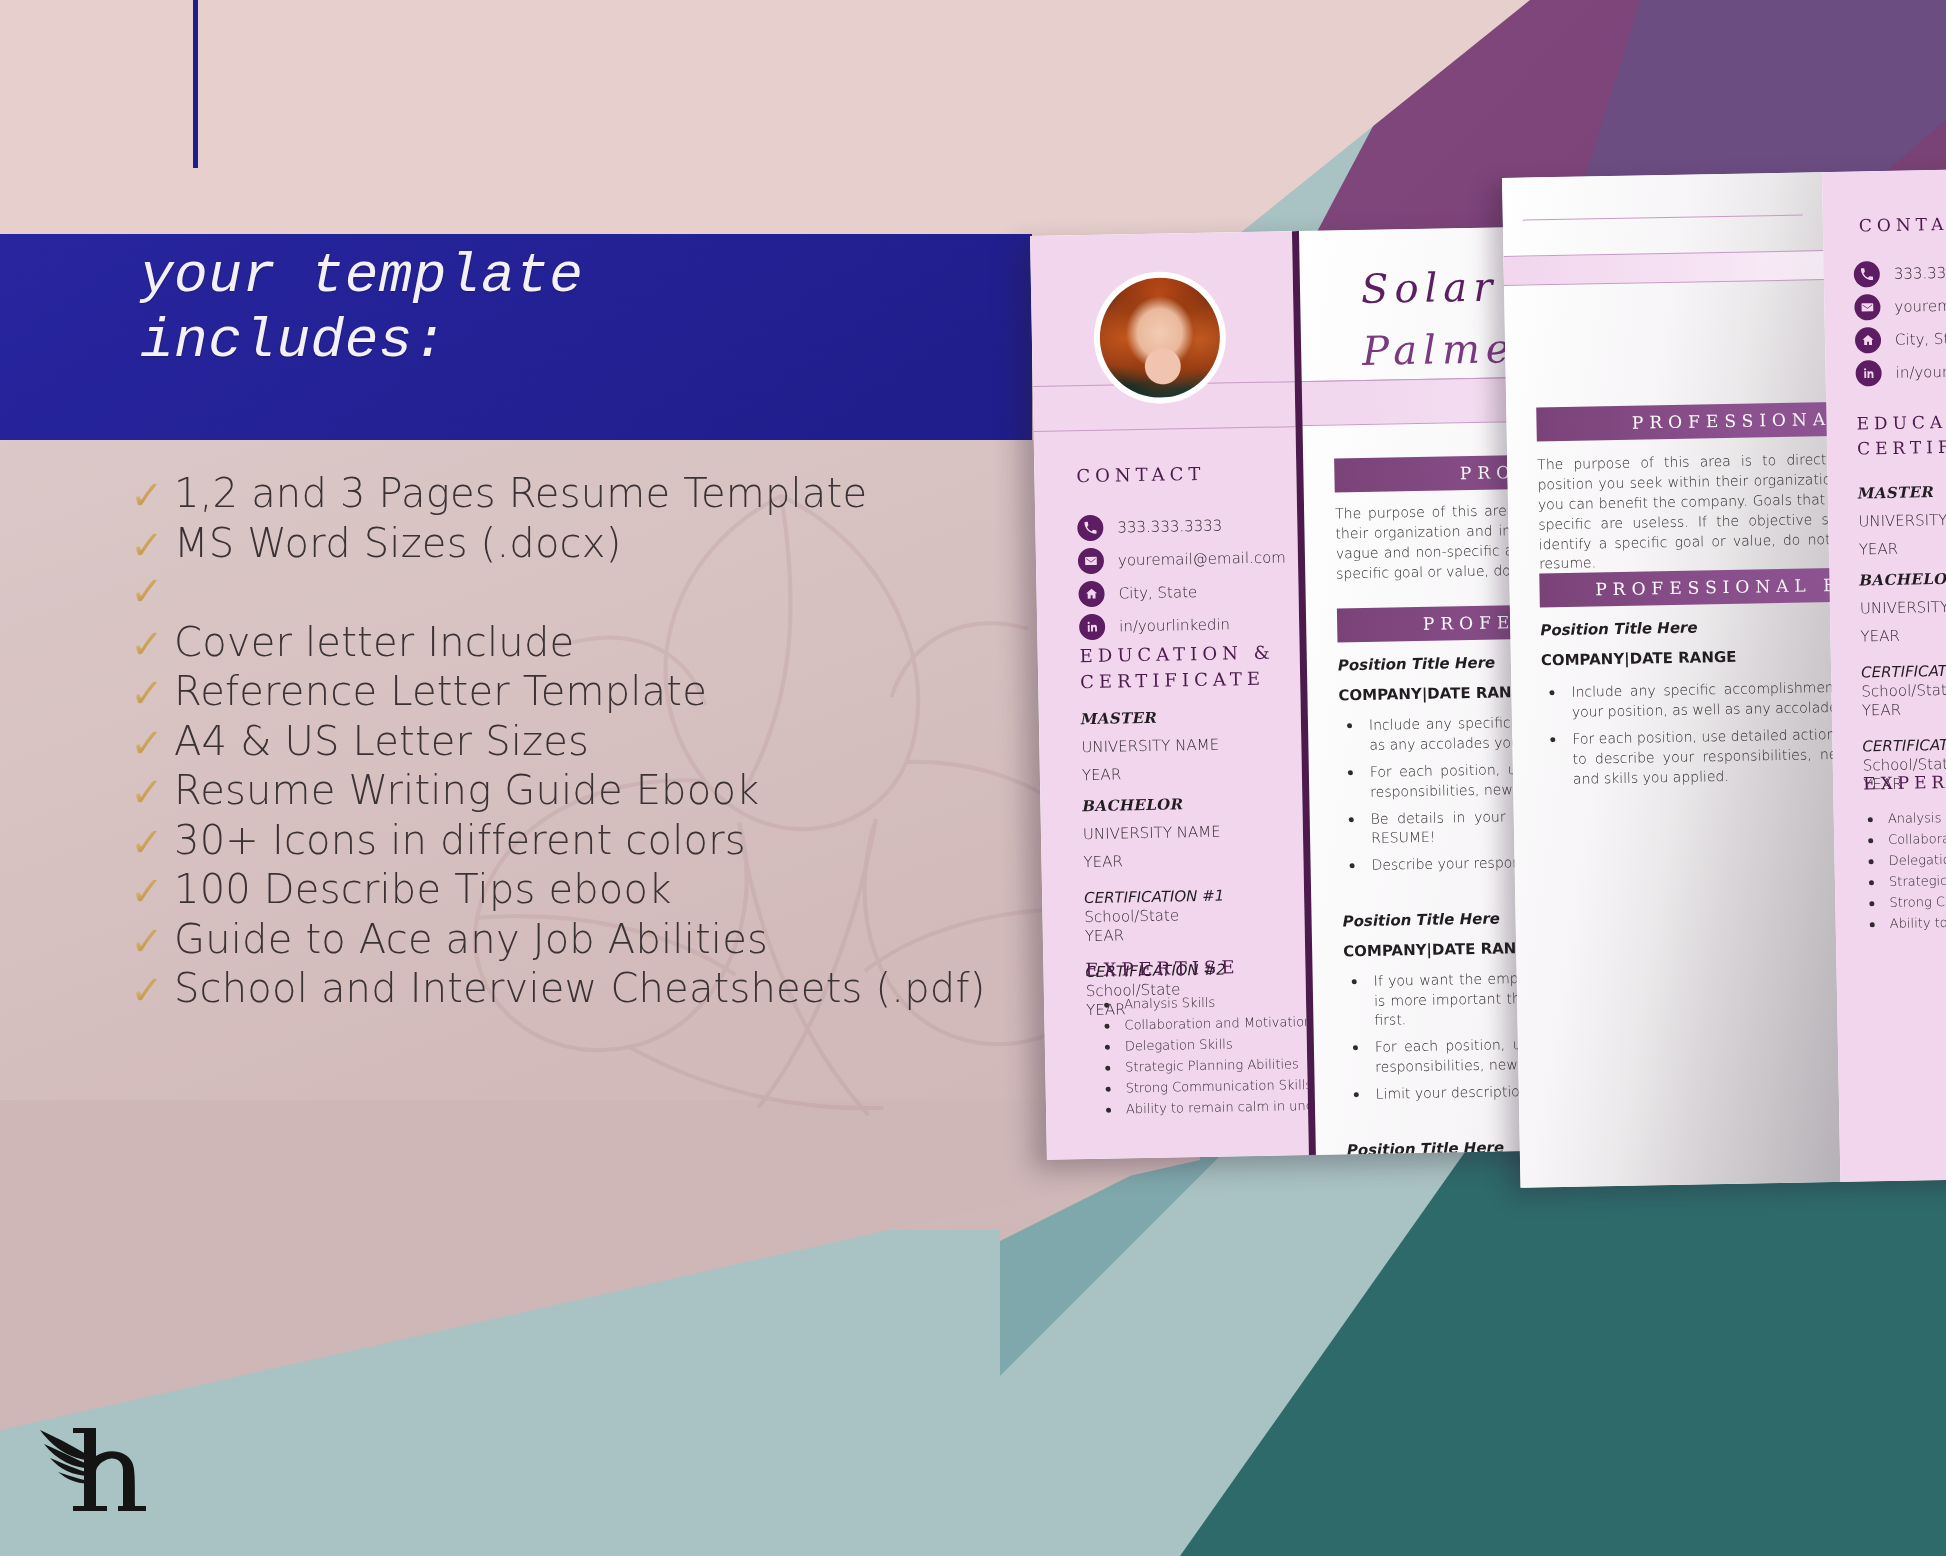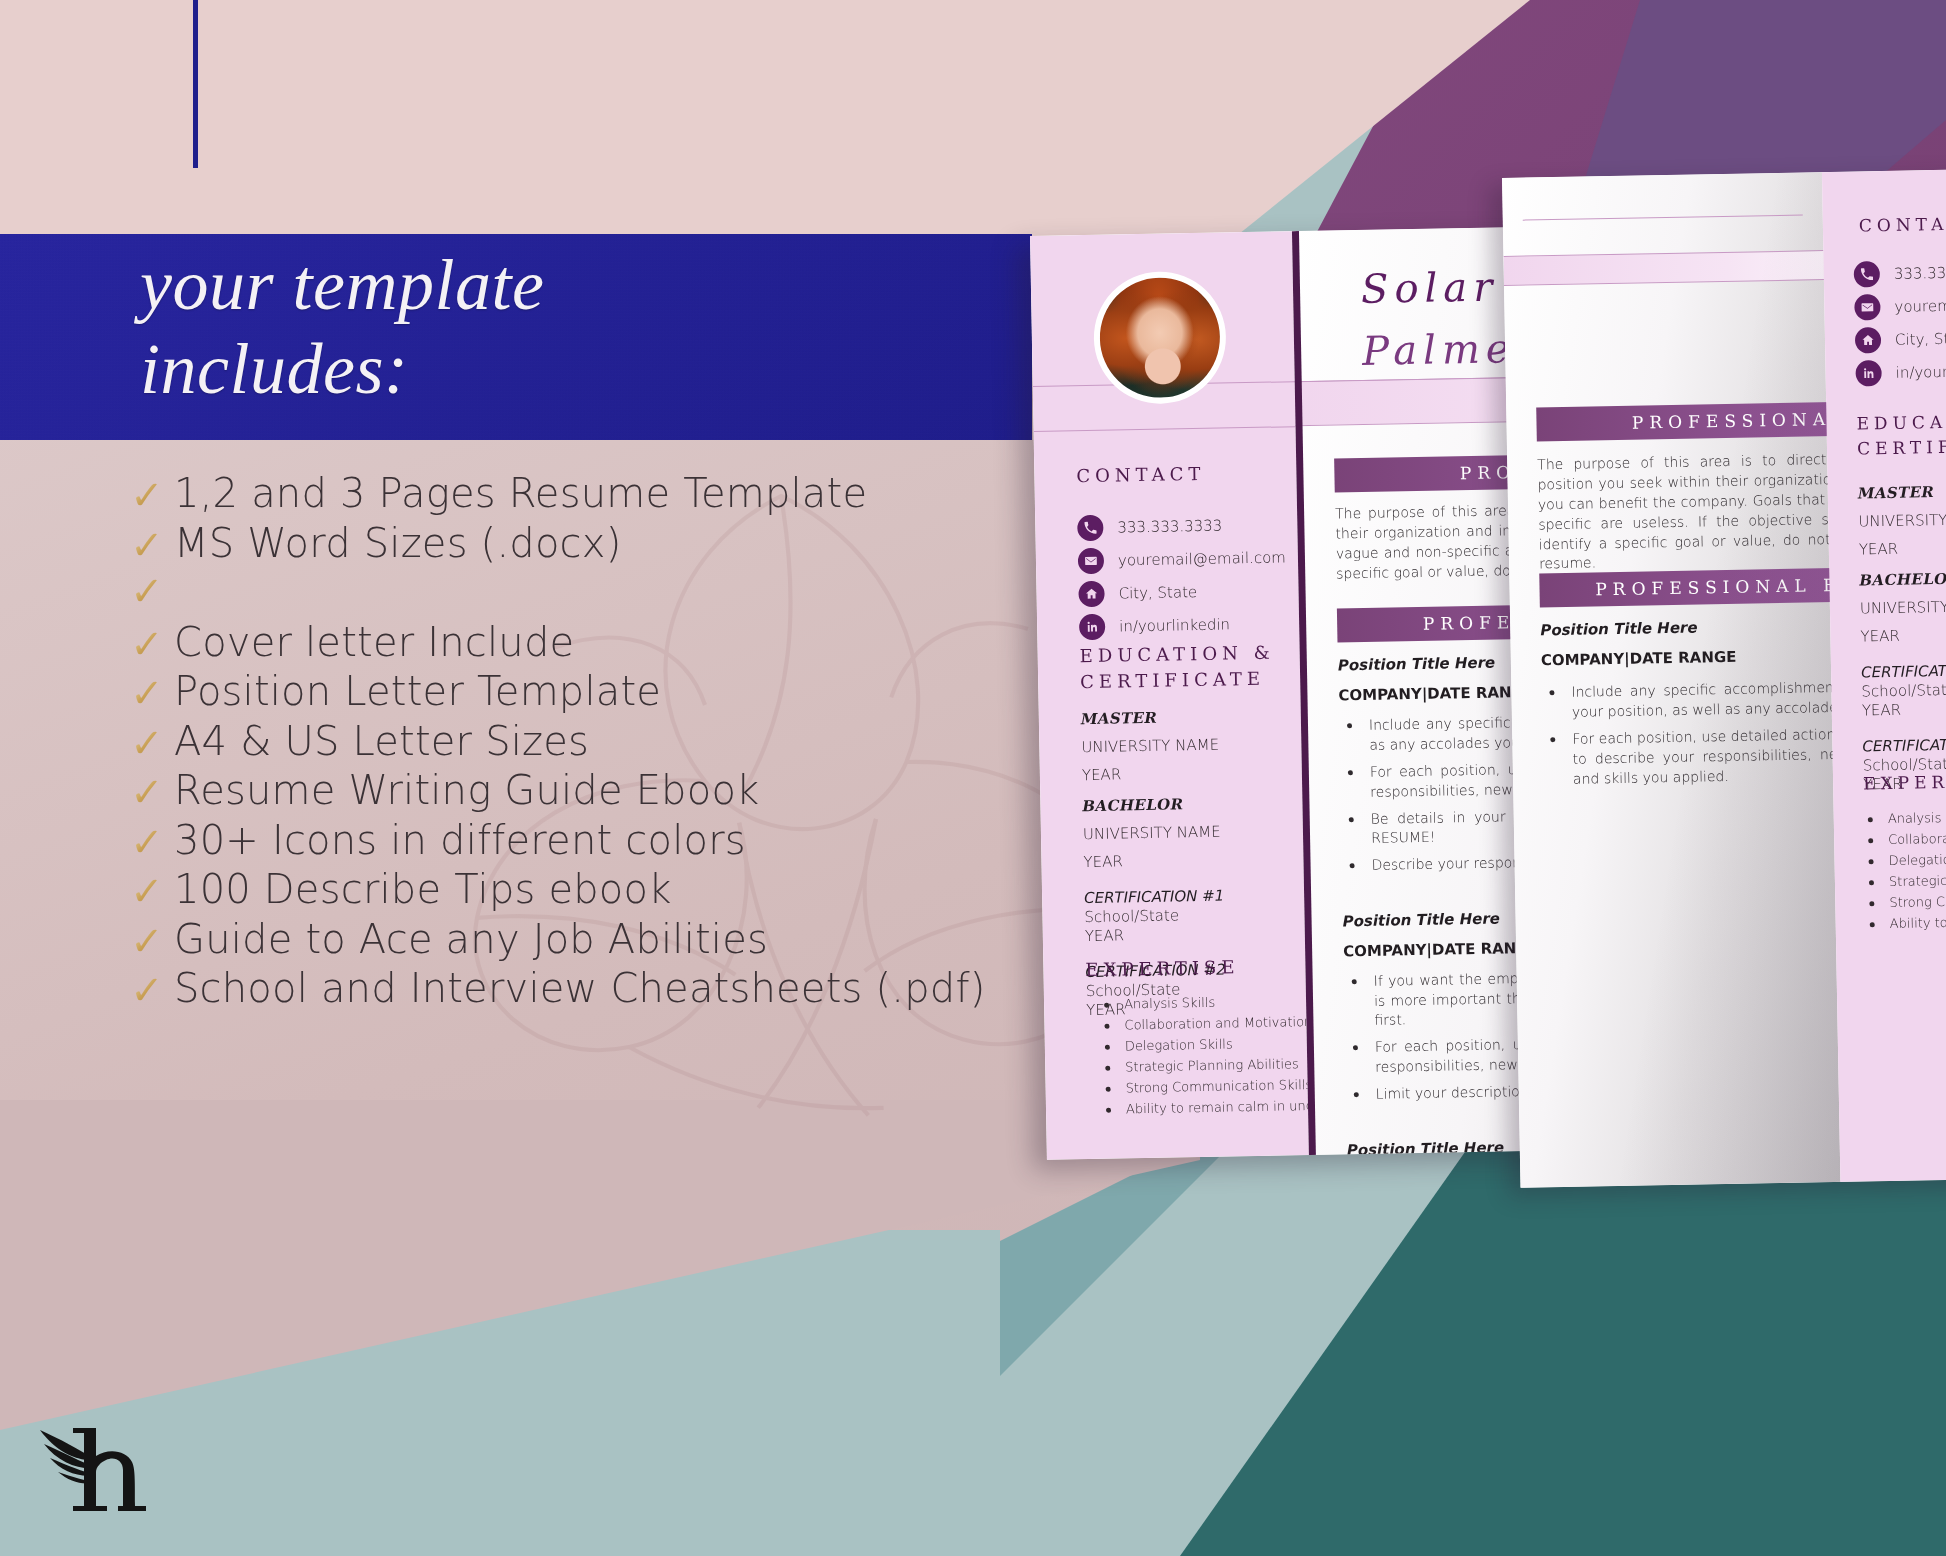--- a/index.html
+++ b/index.html
@@ -105,23 +105,23 @@
     left: 0; top: 234px; width: 1032px; height: 206px;
     background: #22209a;
     background-image: linear-gradient(145deg, #26239f, #1d1b8b);
     overflow: hidden;
   }
   .navy-banner .noise { opacity: .2; }
   .banner-text {
     position: absolute;
     left: 140px; top: 10px;
     color: #f4f1f5;
-    font-family: Liberation Serif, serif;
+    font-family: Liberation Mono, monospace;
     font-style: italic;
-    font-size: 72px;
+    font-size: 56px;
     line-height: 1.16;
     letter-spacing: 0.5px;
     white-space: pre-line;
     text-shadow: 0 1px 2px rgba(0,0,0,.25);
   }
 
   
   .features {
     position: absolute;
     left: 130px; top: 470px;
@@ -456,21 +456,21 @@
       </div>
       <div class="feature-row">
         <span class="check">✓</span>
       </div>
       <div class="feature-row">
         <span class="check">✓</span>
         <span class="feature-label">Cover letter Include</span>
       </div>
       <div class="feature-row">
         <span class="check">✓</span>
-        <span class="feature-label">Position Letter Template</span>
+        <span class="feature-label">Reference Letter Template</span>
       </div>
       <div class="feature-row">
         <span class="check">✓</span>
         <span class="feature-label">A4 &amp; US Letter Sizes</span>
       </div>
       <div class="feature-row">
         <span class="check">✓</span>
         <span class="feature-label">Resume Writing Guide Ebook</span>
       </div>
       <div class="feature-row">

